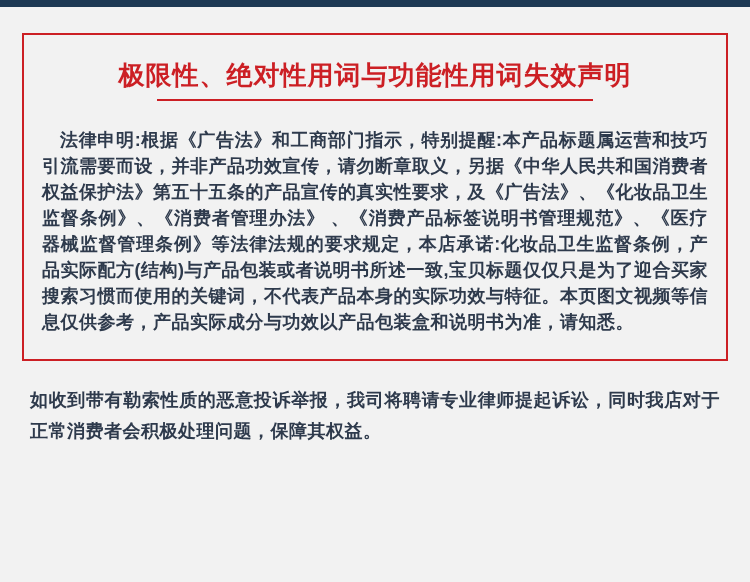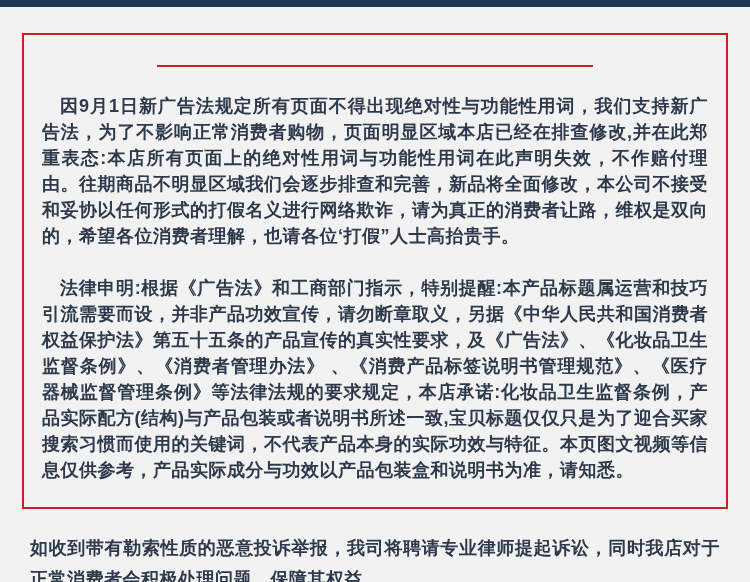--- a/index.html
+++ b/index.html
@@ -59,20 +59,20 @@
     text-align: justify;
     letter-spacing: 0.5px;
   }
 </style>
 </head>
 <body>
 
 <div class="top-bar"></div>
 
 <div class="notice-box">
+  <h1 class="notice-title">极限性、绝对性用词与功能性用词失效声明</h1>
   <div class="title-underline"></div>
 
-  <p class="notice-para">因9月1日新广告法规定所有页面不得出现绝对性与功能性用词，我们支持新广告法，为了不影响正常消费者购物，页面明显区域本店已经在排查修改,并在此郑重表态:本店所有页面上的绝对性用词与功能性用词在此声明失效，不作赔付理由。往期商品不明显区域我们会逐步排查和完善，新品将全面修改，本公司不接受和妥协以任何形式的打假名义进行网络欺诈，请为真正的消费者让路，维权是双向的，希望各位消费者理解，也请各位‘打假”人士高抬贵手。</p>
 
   <p class="notice-para">法律申明:根据《广告法》和工商部门指示，特别提醒:本产品标题属运营和技巧引流需要而设，并非产品功效宣传，请勿断章取义，另据《中华人民共和国消费者权益保护法》第五十五条的产品宣传的真实性要求，及《广告法》、《化妆品卫生监督条例》、《消费者管理办法》 、《消费产品标签说明书管理规范》、《医疗器械监督管理条例》等法律法规的要求规定，本店承诺:化妆品卫生监督条例，产品实际配方(结构)与产品包装或者说明书所述一致,宝贝标题仅仅只是为了迎合买家搜索习惯而使用的关键词，不代表产品本身的实际功效与特征。本页图文视频等信息仅供参考，产品实际成分与功效以产品包装盒和说明书为准，请知悉。</p>
 </div>
 
 <p class="footer-para">如收到带有勒索性质的恶意投诉举报，我司将聘请专业律师提起诉讼，同时我店对于正常消费者会积极处理问题，保障其权益。</p>
 
 </body></html>

